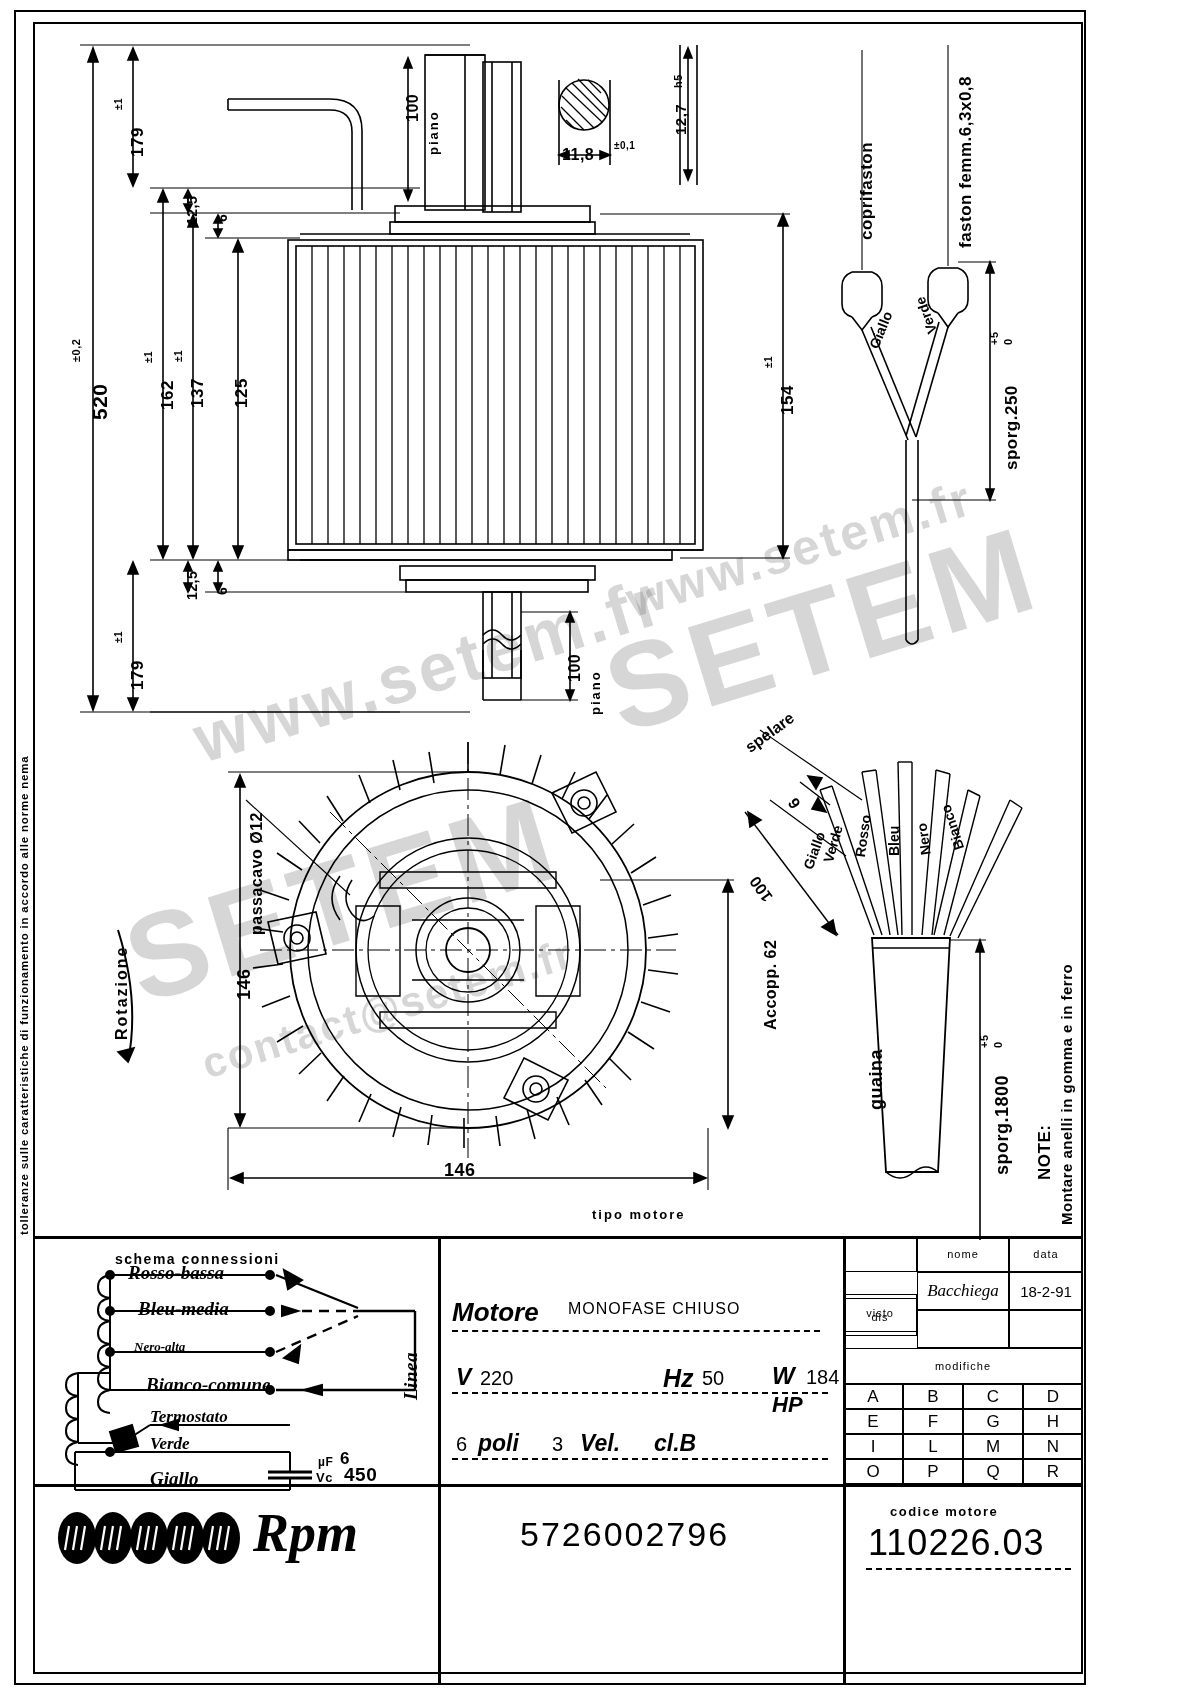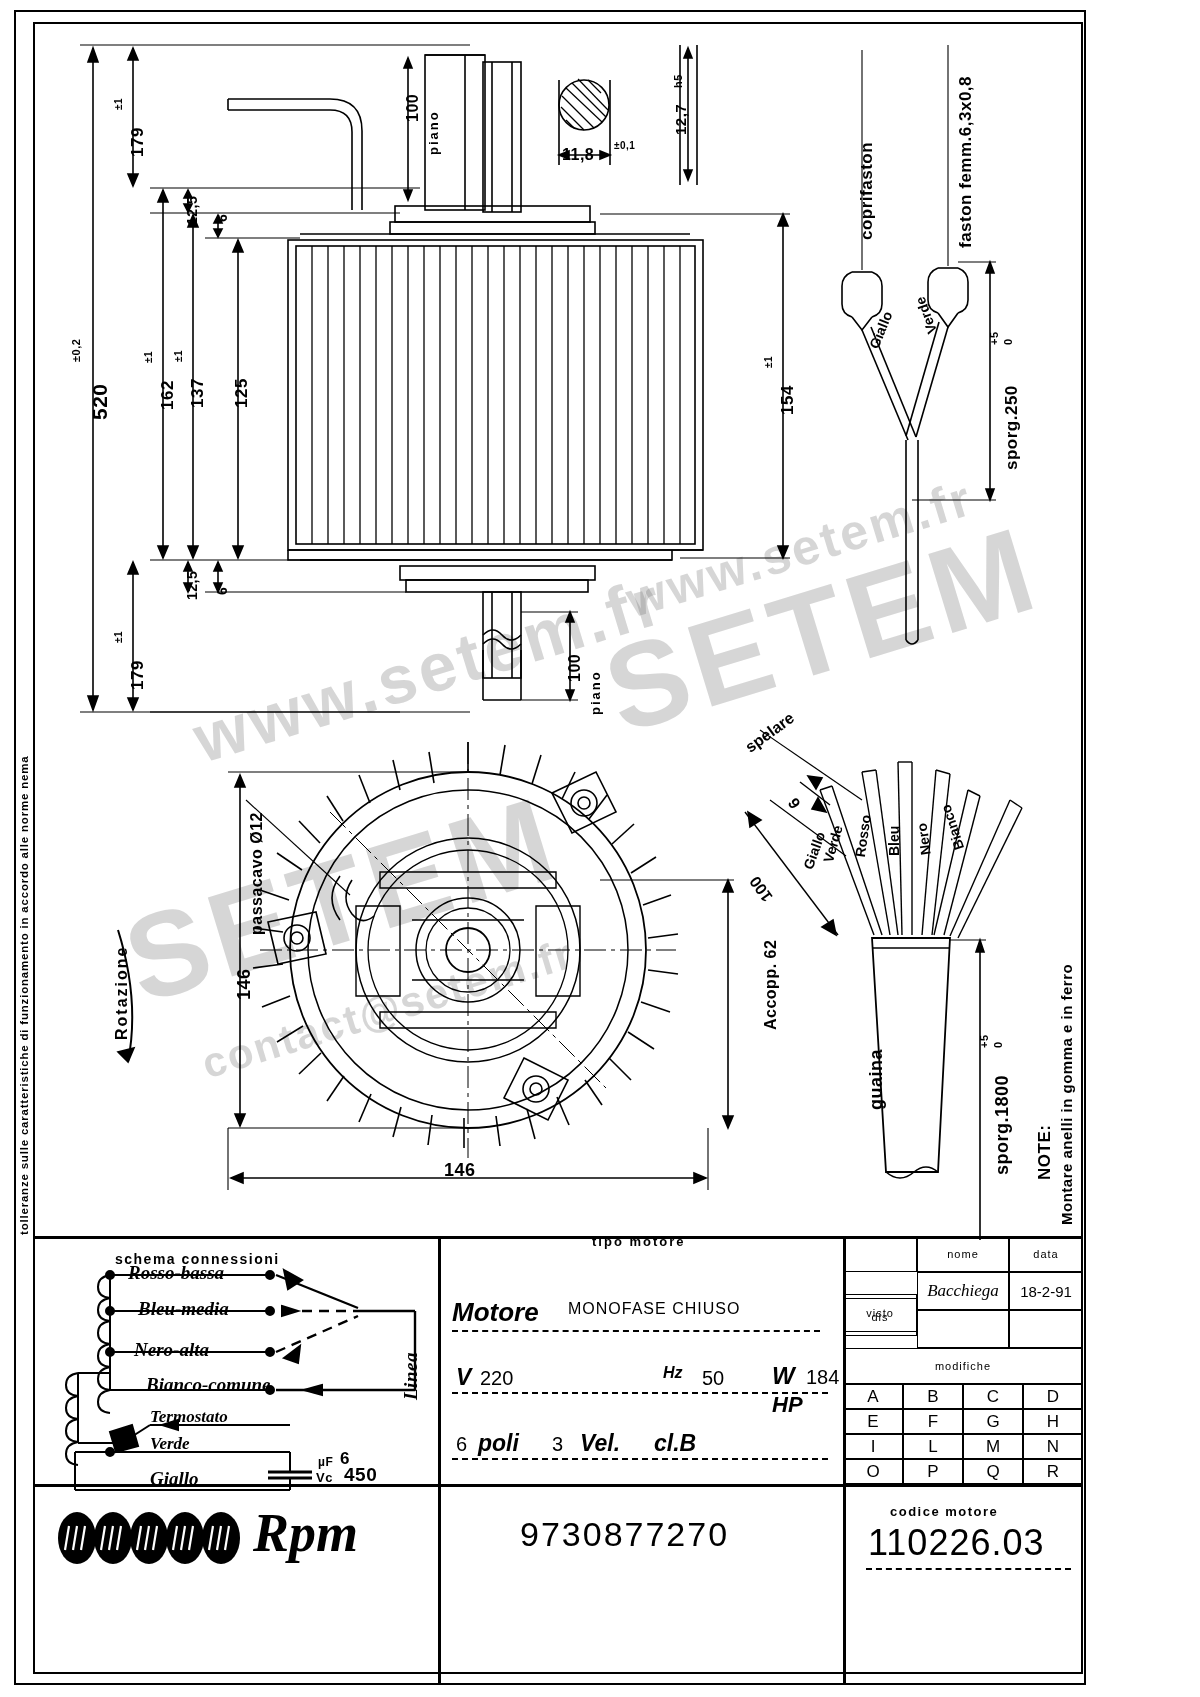--- a/index.html
+++ b/index.html
@@ -513,44 +513,44 @@
         <line x1="75" y1="1490" x2="290" y2="1490" stroke-width="2"></line>
         <line x1="290" y1="1490" x2="290" y2="1478" stroke-width="2"></line>
         <line x1="268" y1="1472" x2="312" y2="1472" stroke-width="3"></line>
         <line x1="268" y1="1478" x2="312" y2="1478" stroke-width="3"></line>
         <line x1="75" y1="1452" x2="110" y2="1452" stroke-width="2"></line>
       </g>
     </svg>
 
     <div class="hand" style="position:absolute;left:128px;top:1262px;font-size:19px;">Rosso-bassa</div>
     <div class="hand" style="position:absolute;left:138px;top:1298px;font-size:19px;">Bleu-media</div>
-    <div class="hand" style="position:absolute;left:134px;top:1339px;font-size:19px;font-style:italic;">Nero-alta</div>
+    <div class="hand" style="position:absolute;left:134px;top:1339px;font-size:13px;font-style:italic;">Nero-alta</div>
     <div class="hand" style="position:absolute;left:146px;top:1374px;font-size:19px;">Bianco-comune</div>
     <div class="hand" style="position:absolute;left:150px;top:1407px;font-size:17px;">Termostato</div>
     <div class="hand" style="position:absolute;left:150px;top:1434px;font-size:17px;">Verde</div>
     <div class="hand" style="position:absolute;left:150px;top:1468px;font-size:19px;">Giallo</div>
 
     <div class="vtxt hand" style="left:400px;top:1400px;font-size:19px;">Linea</div>
 
     <div class="txt" style="left:318px;top:1455px;font-size:12px;">µF</div>
     <div class="txt" style="left:340px;top:1449px;font-size:17px;">6</div>
     <div class="txt" style="left:316px;top:1470px;font-size:13px;">Vc</div>
     <div class="txt" style="left:344px;top:1464px;font-size:19px;">450</div>
 
-    <div class="txt" style="left:592px;top:1234px;font-size:13px;letter-spacing:2px;">tipo   motore</div>
+    <div class="txt" style="left:592px;top:1207px;font-size:13px;letter-spacing:2px;">tipo   motore</div>
 
     <div style="position:absolute;left:452px;top:1297px;font-size:26px;font-weight:bold;font-style:italic;
                 font-family:'Liberation Sans',sans-serif;">Motore</div>
     <div style="position:absolute;left:568px;top:1300px;font-size:16px;letter-spacing:1px;
                 font-family:'Liberation Sans',sans-serif;">MONOFASE  CHIUSO</div>
     <div class="dashline" style="left:452px;top:1330px;width:368px;"></div>
 
     <div style="position:absolute;left:456px;top:1364px;font-size:23px;font-weight:bold;font-style:italic;">V</div>
     <div style="position:absolute;left:480px;top:1367px;font-size:20px;">220</div>
-    <div style="position:absolute;left:663px;top:1364px;font-size:16px;font-weight:bold;font-style:italic;">Hz</div>
+    <div style="position:absolute;left:663px;top:1364px;font-size:25px;font-weight:bold;font-style:italic;">Hz</div>
     <div style="position:absolute;left:702px;top:1367px;font-size:20px;">50</div>
     <div style="position:absolute;left:772px;top:1362px;font-size:24px;font-weight:bold;font-style:italic;">W</div>
     <div style="position:absolute;left:806px;top:1366px;font-size:20px;">184</div>
     <div class="dashline" style="left:452px;top:1392px;width:376px;"></div>
     <div style="position:absolute;left:772px;top:1392px;font-size:22px;font-weight:bold;font-style:italic;">HP</div>
     <div style="position:absolute;left:812px;top:1396px;font-size:20px;"></div>
 
     <div style="position:absolute;left:456px;top:1433px;font-size:20px;">6</div>
     <div style="position:absolute;left:478px;top:1430px;font-size:23px;font-weight:bold;font-style:italic;">poli</div>
     <div style="position:absolute;left:552px;top:1433px;font-size:20px;">3</div>
@@ -616,21 +616,21 @@
         <line x1="138" y1="26" x2="134" y2="50"></line>
         <line x1="158" y1="26" x2="154" y2="50"></line>
           <line x1="166" y1="26" x2="162" y2="50"></line>
         <line x1="174" y1="26" x2="170" y2="50"></line>
       </g>
     </svg>
     <div style="position:absolute;left:253px;top:1502px;font-size:54px;font-weight:bold;font-style:italic;
                 font-family:'Liberation Serif',serif;">Rpm</div>
 
     <div style="position:absolute;left:520px;top:1515px;font-size:34px;letter-spacing:2px;
-                font-family:'Liberation Sans',sans-serif;">9730877270</div>
+                font-family:'Liberation Sans',sans-serif;">5726002796</div>
 
     <div class="txt" style="left:890px;top:1504px;font-size:13px;letter-spacing:1.5px;">codice  motore</div>
     <div style="position:absolute;left:868px;top:1522px;font-size:36px;letter-spacing:1px;
                 font-family:'Liberation Sans',sans-serif;">110226.03</div>
     <div class="dashline" style="left:866px;top:1568px;width:205px;"></div>
   </div>
 
 </div>
 
 </body></html>

